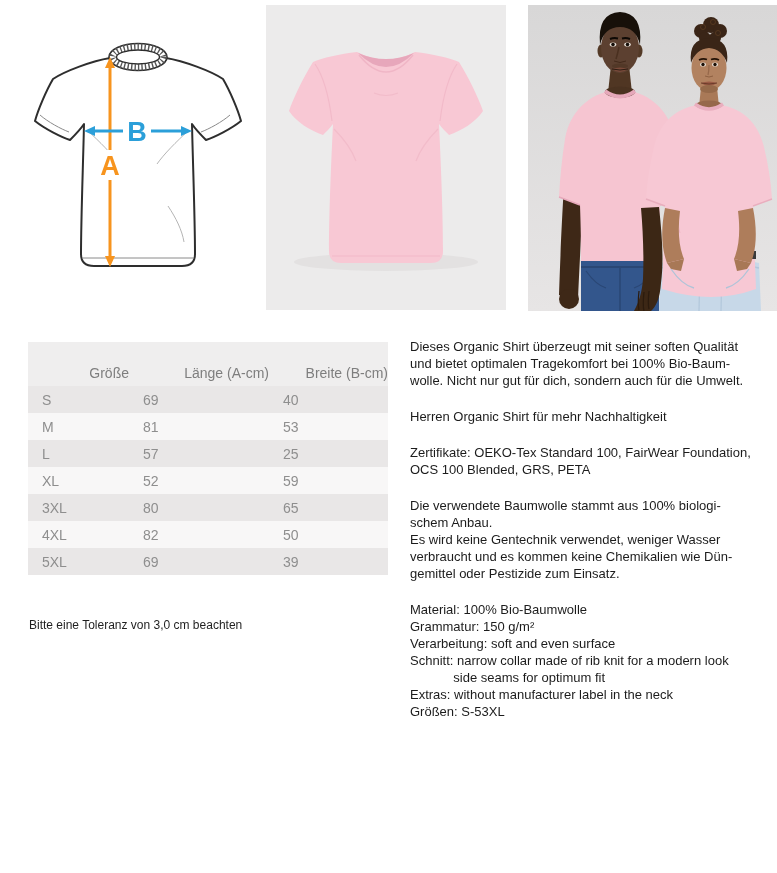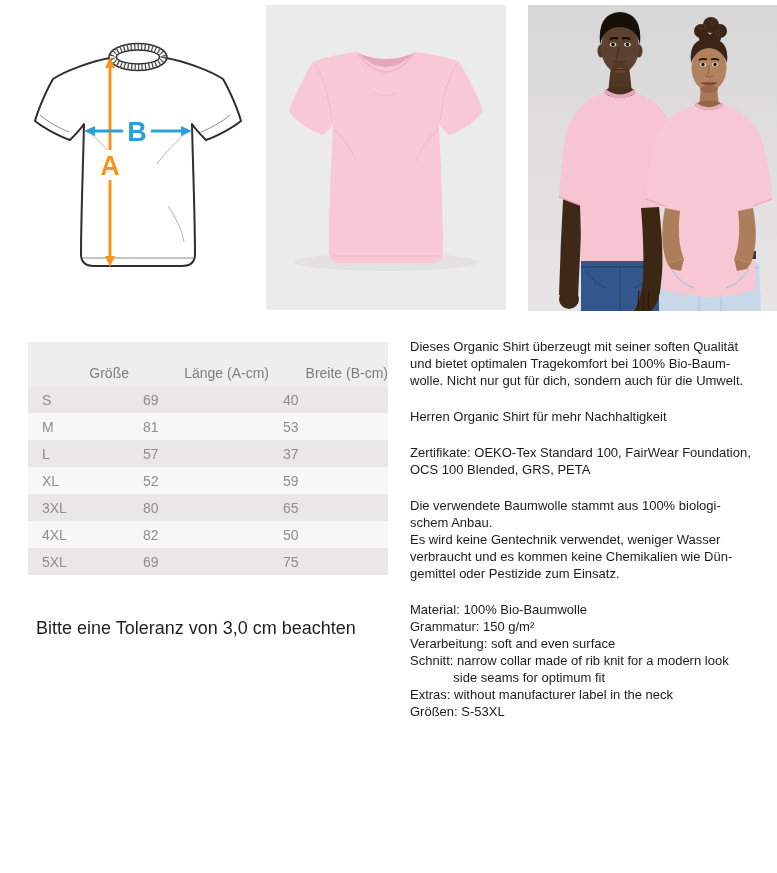--- a/index.html
+++ b/index.html
@@ -22,22 +22,22 @@
   table.size-table col.c2{width:140px;}
   table.size-table col.c3{width:119px;}
   table.size-table th{
     background:#EFEEEE;color:#7E7E7E;font-weight:normal;text-align:right;
     height:26px;padding:18px 0 0 14px;font-size:14px;
   }
   table.size-table td{height:27px;padding:0 0 0 14px;}
   table.size-table tbody tr:nth-child(odd) td{background:#E9E7E7;}
   table.size-table tbody tr:nth-child(even) td{background:#F8F7F7;}
   .tolerance{
-    position:absolute;left:36px;top:618px;
-    font-size:18px;color:#1F1F1F;
+    position:absolute;left:29px;top:618px;
+    font-size:12px;color:#1F1F1F;
   }
   
   .description{
     position:absolute;left:410px;top:338px;width:372px;
     font-size:13px;line-height:17px;color:#1C1C1C;
   }
   .description .para{margin:0 0 19px 0;white-space:pre-wrap;}
 </style>
 </head>
 <body>
@@ -210,21 +210,21 @@
 
         <tr>
           <td>M</td>
           <td>81</td>
           <td>53</td>
         </tr>
 
         <tr>
           <td>L</td>
           <td>57</td>
-          <td>37</td>
+          <td>25</td>
         </tr>
 
         <tr>
           <td>XL</td>
           <td>52</td>
           <td>59</td>
         </tr>
 
 
         <tr>
@@ -235,21 +235,21 @@
 
         <tr>
           <td>4XL</td>
           <td>82</td>
           <td>50</td>
         </tr>
 
         <tr>
           <td>5XL</td>
           <td>69</td>
-          <td>75</td>
+          <td>39</td>
         </tr>
       </tbody>
   </table>
 
   <div class="tolerance">Bitte eine Toleranz von 3,0 cm beachten</div>
 
   <div class="description">
 
       <p class="para">Dieses Organic Shirt überzeugt mit seiner soften Qualität
 und bietet optimalen Tragekomfort bei 100% Bio-Baum-

